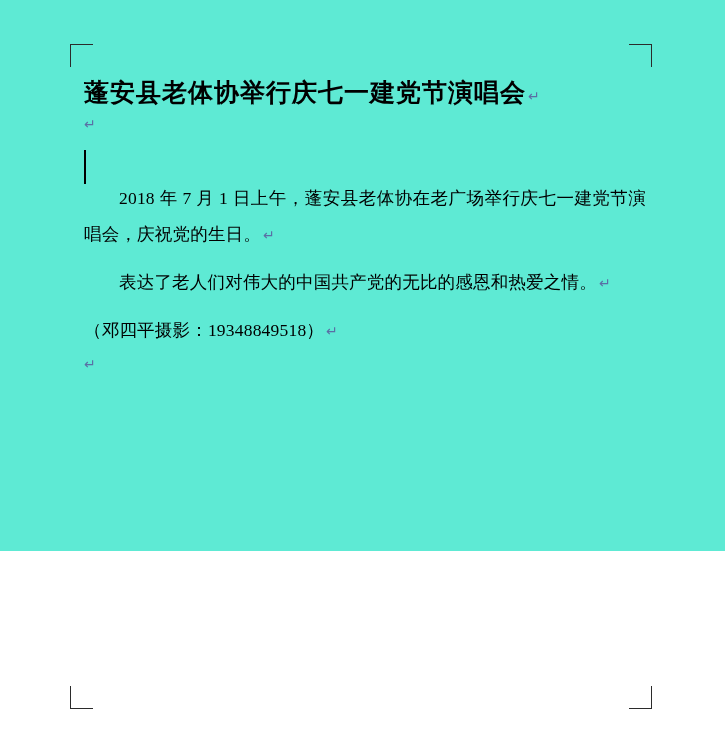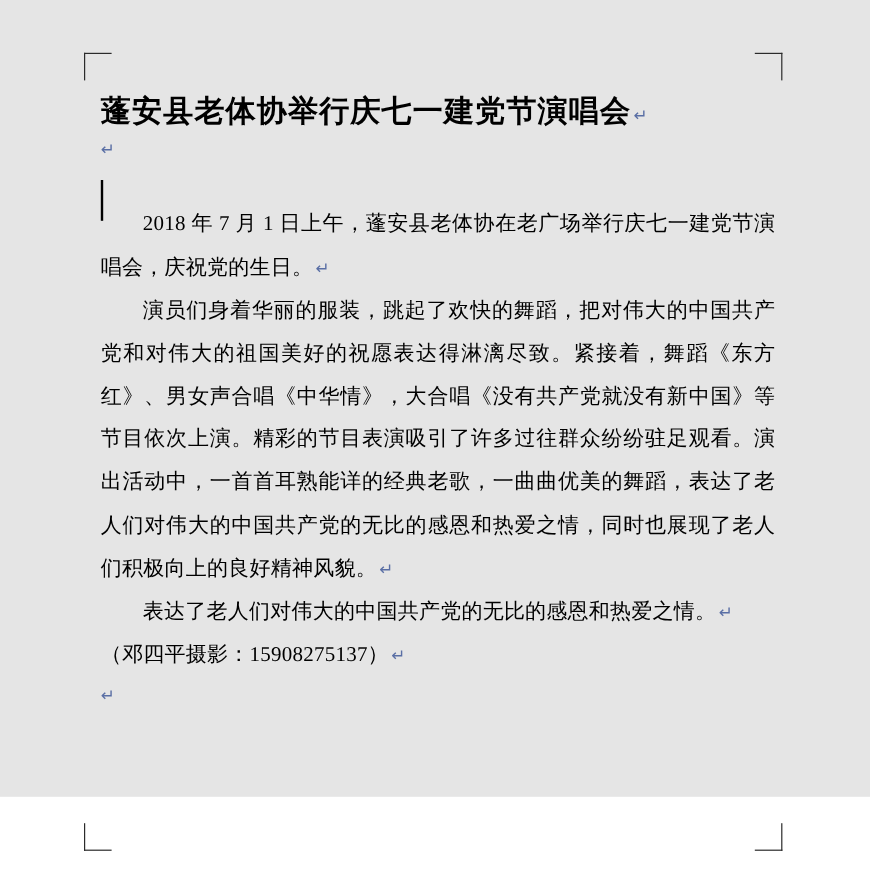--- a/index.html
+++ b/index.html
@@ -14,22 +14,22 @@
     font-family: "Liberation Serif", serif;
     color: #000000;
     overflow: hidden;
   }
 
   .page {
     position: absolute;
     left: 0;
     top: 0;
     width: 725px;
-    height: 664px;
-    background: #e5e5e5;
+    height: 551px;
+    background: #5eead4;
   }
 
   
   .crop {
     position: absolute;
     width: 22px;
     height: 22px;
   }
   .crop.tl { left: 70px;  top: 44px;  border-left: 1px solid #2b2b2b; border-top: 1px solid #2b2b2b; }
   .crop.tr { left: 629px; top: 44px;  border-right: 1px solid #2b2b2b; border-top: 1px solid #2b2b2b; }
@@ -76,21 +76,21 @@
     width: 2px;
     height: 34px;
     background: #000000;
   }
 
   .para {
     font-size: 17.5px;
     line-height: 2.05;
     text-align: justify;
     text-indent: 2em;
-    margin: 0 0 0 0;
+    margin: 12px 0 0 0;
     letter-spacing: 0.2px;
   }
   .para.noindent { text-indent: 0; }
 </style>
 </head>
 <body>
 
 <div class="page">
 
   <div class="crop tl"></div>
@@ -103,22 +103,21 @@
   <div class="content">
 
     <h1 class="doc-title"><span>蓬安县老体协举行庆七一建党节演唱会</span><span class="pilcrow">↵</span></h1>
 
     <div class="blank-line"><span class="pilcrow">↵</span></div>
 
     <div class="blank-line">&nbsp;</div>
 
     <p class="para"><span>2018 年 7 月 1 日上午，蓬安县老体协在老广场举行庆七一建党节演唱会，庆祝党的生日。</span><span class="pilcrow">↵</span></p>
 
-    <p class="para"><span>演员们身着华丽的服装，跳起了欢快的舞蹈，把对伟大的中国共产党和对伟大的祖国美好的祝愿表达得淋漓尽致。紧接着，舞蹈《东方红》、男女声合唱《中华情》，大合唱《没有共产党就没有新中国》等节目依次上演。精彩的节目表演吸引了许多过往群众纷纷驻足观看。演出活动中，一首首耳熟能详的经典老歌，一曲曲优美的舞蹈，表达了老人们对伟大的中国共产党的无比的感恩和热爱之情，同时也展现了老人们积极向上的良好精神风貌。</span><span class="pilcrow">↵</span></p>
 
     <p class="para"><span>表达了老人们对伟大的中国共产党的无比的感恩和热爱之情。</span><span class="pilcrow">↵</span></p>
 
-    <p class="para noindent"><span>（邓四平摄影：15908275137）</span><span class="pilcrow">↵</span></p>
+    <p class="para noindent"><span>（邓四平摄影：19348849518）</span><span class="pilcrow">↵</span></p>
 
     <div class="blank-line"><span class="pilcrow">↵</span></div>
 
   </div>
 </div>
 
 </body></html>

